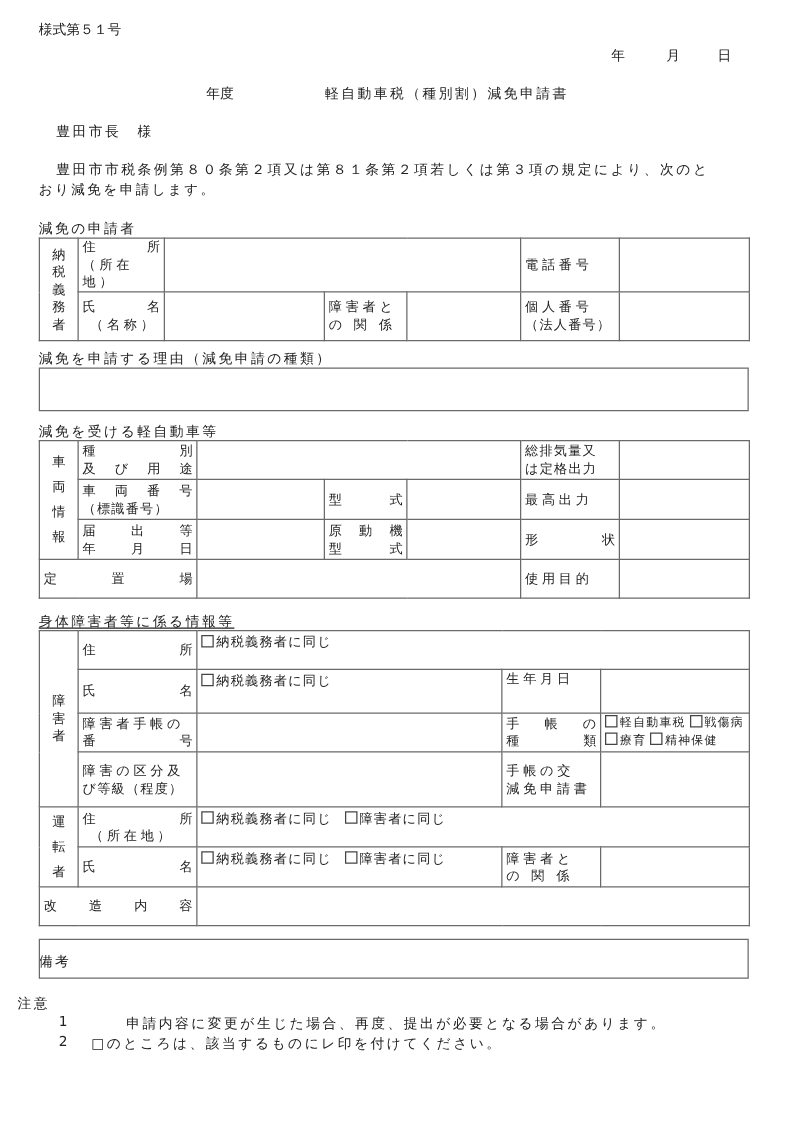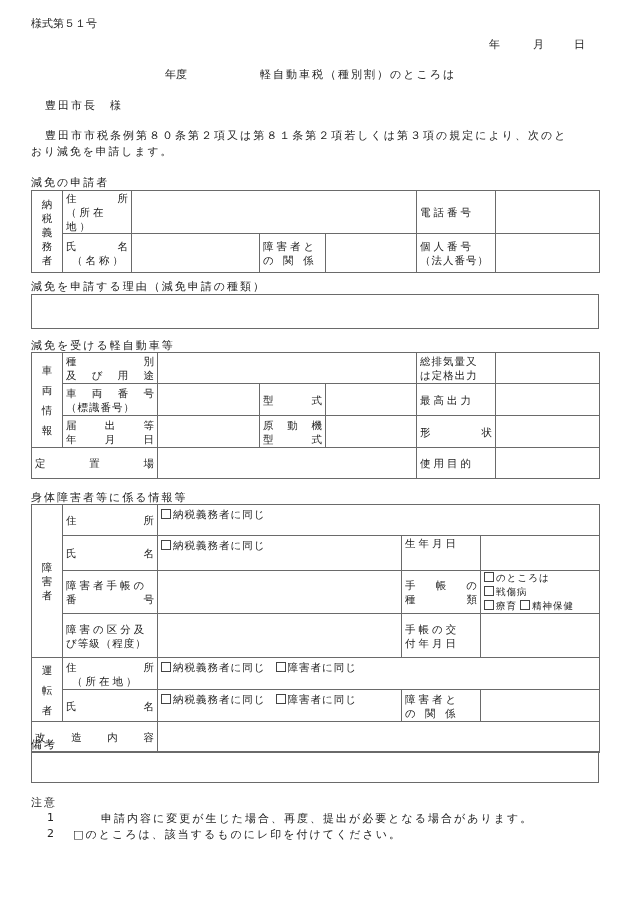--- a/index.html
+++ b/index.html
@@ -19,21 +19,21 @@
   .small { font-size:9.5px !important; }
 </style>
 </head>
 <body>
 
 <div class="abs" style="left:31px;top:16px;">様式第５１号</div>
 <div class="abs" style="left:489px;top:37px;">年</div>
 <div class="abs" style="left:533px;top:37px;">月</div>
 <div class="abs" style="left:574px;top:37px;">日</div>
 <div class="abs" style="left:165px;top:67px;">年度</div>
-<div class="abs sp" style="left:260px;top:67px;">軽自動車税（種別割）のところは</div>
+<div class="abs sp" style="left:260px;top:67px;">軽自動車税（種別割）減免申請書</div>
 <div class="abs sp" style="left:45px;top:98px;">豊田市長　様</div>
 <div class="abs sp" style="left:45px;top:128px;font-size:11px;">豊田市市税条例第８０条第２項又は第８１条第２項若しくは第３項の規定により、次のと</div>
 <div class="abs sp" style="left:31px;top:145px;font-size:10.8px;">おり減免を申請します。</div>
 
 <div class="abs sp" style="left:31px;top:175px;">減免の申請者</div>
 <table class="frm" style="left:31px;top:190px;width:568px;">
   <colgroup>
       <col style="width:31px">
       <col style="width:69px">
       <col style="width:128px">
@@ -189,21 +189,21 @@
             <span>場</span>
           </div>
     </td>
     <td colspan="3"></td>
     <td class="lbl">使用目的</td>
     <td></td>
   </tr>
 </tbody>
   </table>
 
-<div class="abs sp" style="left:31px;top:490px;">身体障害者等に係る情報等</div>
+<div class="abs sp" style="left:31px;top:490px;text-decoration:underline;">身体障害者等に係る情報等</div>
 <table class="frm" style="left:31px;top:504px;width:568px;">
   <colgroup>
       <col style="width:31px">
       <col style="width:95px">
       <col style="width:244px">
       <col style="width:79px">
       <col style="width:119px">
     </colgroup>
   <tbody>
       <tr style="height:31px">
@@ -252,38 +252,38 @@
             <span>帳</span>
             <span>の</span>
           </div>
       <div class="just">
             <span>種</span>
             <span>類</span>
           </div>
     </td>
     <td class="small">
       <div>
-        <span class="opt"><span class="cb"></span><span>のところは</span></span>
+        <span class="opt"><span class="cb"></span><span>軽自動車税</span></span>
         <span class="opt"><span class="cb"></span><span>戦傷病</span></span>
       </div>
       <div>
         <span class="opt"><span class="cb"></span><span>療育</span></span>
         <span class="opt"><span class="cb"></span><span>精神保健</span></span>
       </div>
     </td>
   </tr>
   <tr style="height:44px">
     <td>
           <div class="lbl">障害の区分及</div>
           <div style="letter-spacing:1px">び等級（程度）</div>
         </td>
     <td></td>
     <td class="lbl">
           <div>手帳の交</div>
-          <div>付年月日</div>
+          <div>減免申請書</div>
         </td>
     <td></td>
   </tr>
 
   <tr style="height:32px">
     <td rowspan="2" class="vert" style="line-height:20px">
       <div>運</div>
           <div>転</div>
           <div>者</div>
     </td>
@@ -325,20 +325,20 @@
             <span>造</span>
             <span>内</span>
             <span>容</span>
           </div>
     </td>
     <td colspan="3"></td>
   </tr>
 </tbody>
   </table>
 
-<div class="abs sp" style="left:31px;top:737px;">備考</div>
+<div class="abs sp" style="left:31px;top:762px;">備考</div>
 <div class="box" style="left:31px;top:751px;width:566px;height:30px;"></div>
 
-<div class="abs sp" style="left:31px;top:795px;font-family:Liberation Serif, serif;">注意</div>
+<div class="abs sp" style="left:14px;top:795px;font-family:Liberation Serif, serif;">注意</div>
 <div class="abs" style="left:47px;top:811px;">1</div>
 <div class="abs sp" style="left:73px;top:811px;margin-left:28px;">申請内容に変更が生じた場合、再度、提出が必要となる場合があります。</div>
 <div class="abs" style="left:47px;top:827px;">2</div>
 <div class="abs sp" style="left:73px;top:827px;text-align:right;">□のところは、該当するものにレ印を付けてください。</div>
 
 </body></html>

